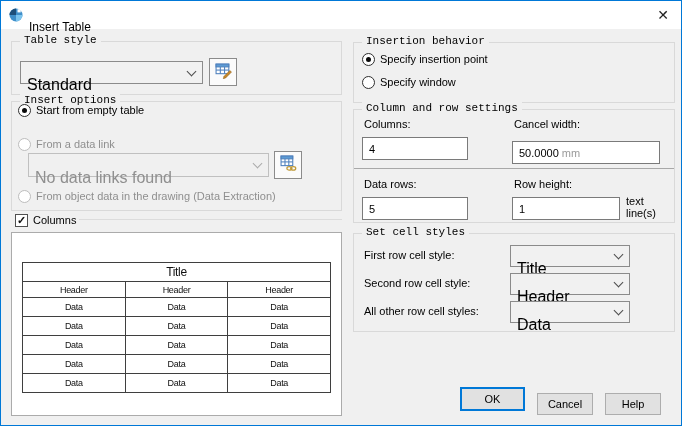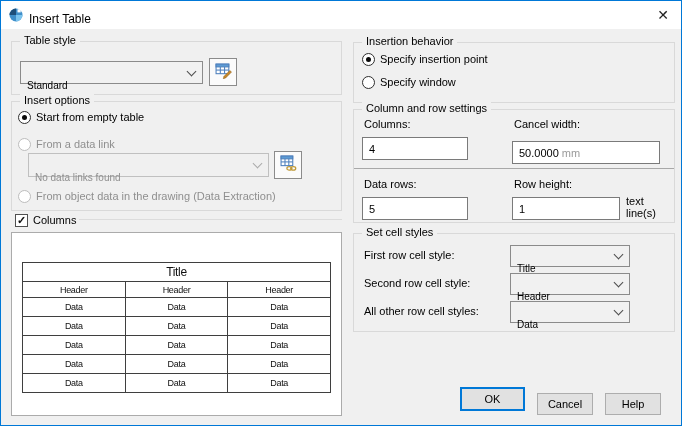--- a/index.html
+++ b/index.html
@@ -2,29 +2,29 @@
 <html><head>
 <meta charset="utf-8">
 <style>
   html,body{margin:0;padding:0;background:#cfcfcf;}
   *{box-sizing:border-box;font-family:"Liberation Sans",sans-serif;}
   .dialog{position:relative;width:682px;height:426px;background:#f0f0f0;
           border:1px solid #0078d7;overflow:hidden;font-size:11px;color:#111;}
   
   .titlebar{position:absolute;left:0;top:0;width:100%;height:28px;background:#ffffff;}
   .app-icon{position:absolute;left:8px;top:7px;width:14px;height:14px;}
-  .win-title{position:absolute;left:28px;top:4px;line-height:28px;font-size:12px;color:#000;}
+  .win-title{position:absolute;left:28px;top:12px;line-height:28px;font-size:12px;color:#000;}
   .close-btn{position:absolute;right:0;top:0;width:36px;height:28px;border:0;background:transparent;
              font-size:14px;color:#222;line-height:28px;text-align:center;cursor:pointer;padding:0;}
   
   .gb{position:absolute;border:1px solid #d9d9d9;}
-  .gb-legend{position:absolute;top:-8px;left:8px;background:#f0f0f0;padding:0 4px;font-size:11px;color:#000;white-space:nowrap;}
+  .gb-legend{position:absolute;top:-8px;left:8px;background:#f0f0f0;padding:0 4px;font-size:11px;color:#000;white-space:nowrap;font-family:Liberation Mono, monospace;}
   
   .combo{position:absolute;display:flex;align-items:center;background:#f1f1f1;border:1px solid #8b8b8b;cursor:default;}
-  .combo-text{flex:1;padding-left:6px;font-size:10px;color:#000;white-space:nowrap;overflow:hidden;margin-top:25px;}
+  .combo-text{flex:1;padding-left:6px;font-size:16px;color:#000;white-space:nowrap;overflow:hidden;margin-top:25px;}
   .chev{width:22px;height:100%;display:flex;align-items:center;justify-content:center;}
   .chev::after{content:"";width:6px;height:6px;border-left:1px solid #4c4c4c;border-bottom:1px solid #4c4c4c;
                transform:rotate(-45deg);margin-top:-3px;}
   .combo.disabled{border-color:#c0c0c0;background:#f0f0f0;}
   .combo.disabled .combo-text{color:#8f8f8f;}
   .combo.disabled .chev::after{border-color:#ababab;}
   
   .iconbtn{position:absolute;width:28px;height:28px;background:#fbfbfb;border:1px solid #8b8b8b;
            display:flex;align-items:center;justify-content:center;padding:0;cursor:pointer;}
   
@@ -90,21 +90,21 @@
           <line x1="1" y1="7.6" x2="13" y2="7.6" stroke="#4f81bd"></line>
           <path d="M8.5 13.5 L14 8 L15.5 9.5 L10 15 L7.8 15.7 Z" fill="#c8882b" stroke="#8a5a14" stroke-width="0.5"></path>
         </svg>
       </span>
     </button>
   </div>
 
   <div class="gb" style="left:10px;top:100px;width:331px;height:110px;">
     <span class="gb-legend">Insert options</span>
 
-    <div class="opt-row" style="left:6px;top:7px;">
+    <div class="opt-row" style="left:6px;top:0;">
       <span class="radio sel"></span>
       <span class="opt-label">Start from empty table</span>
     </div>
 
     <div class="opt-row disabled" style="left:6px;top:34px;">
       <span class="radio dis"></span>
       <span class="opt-label">From a data link</span>
     </div>
 
     <div class="combo disabled" style="left:16px;top:51px;width:241px;height:24px;">

